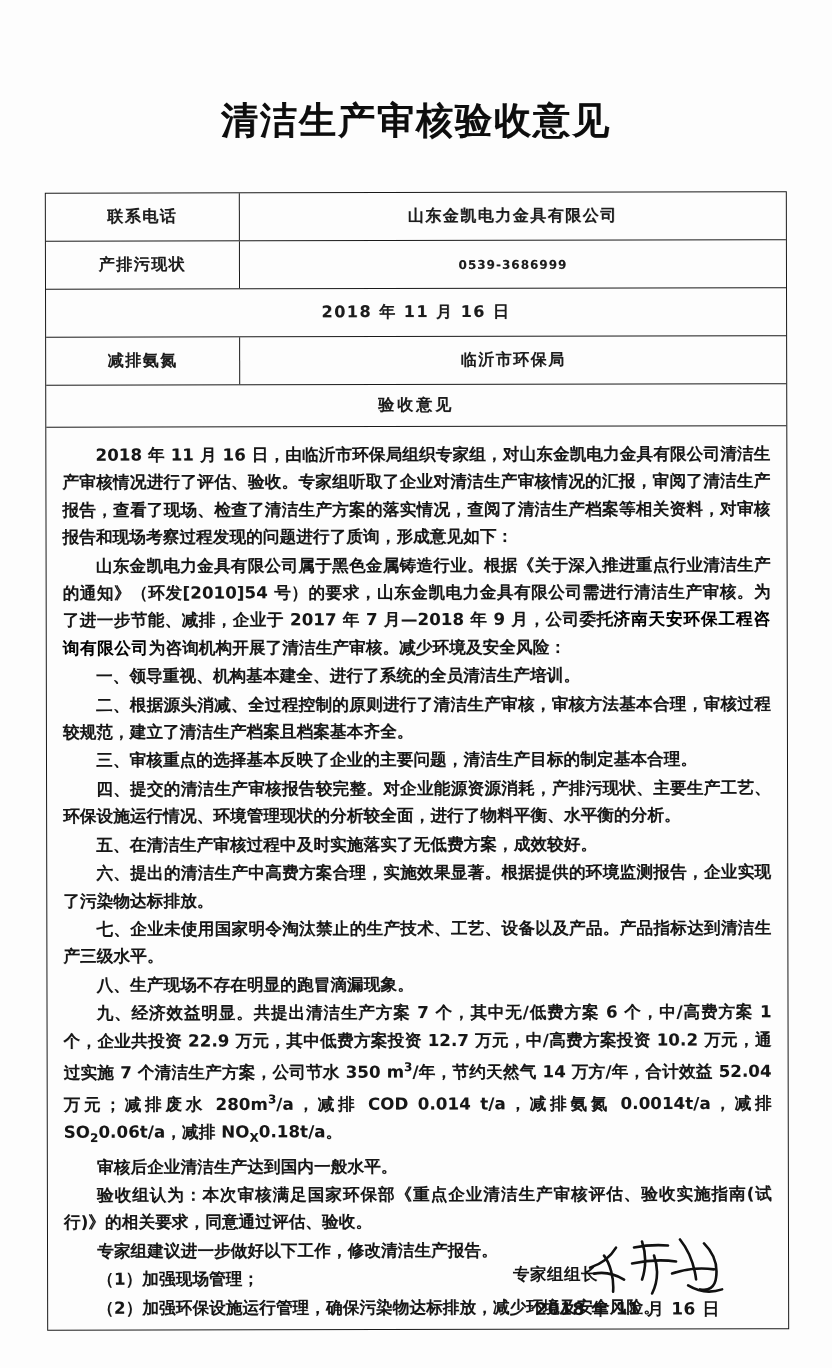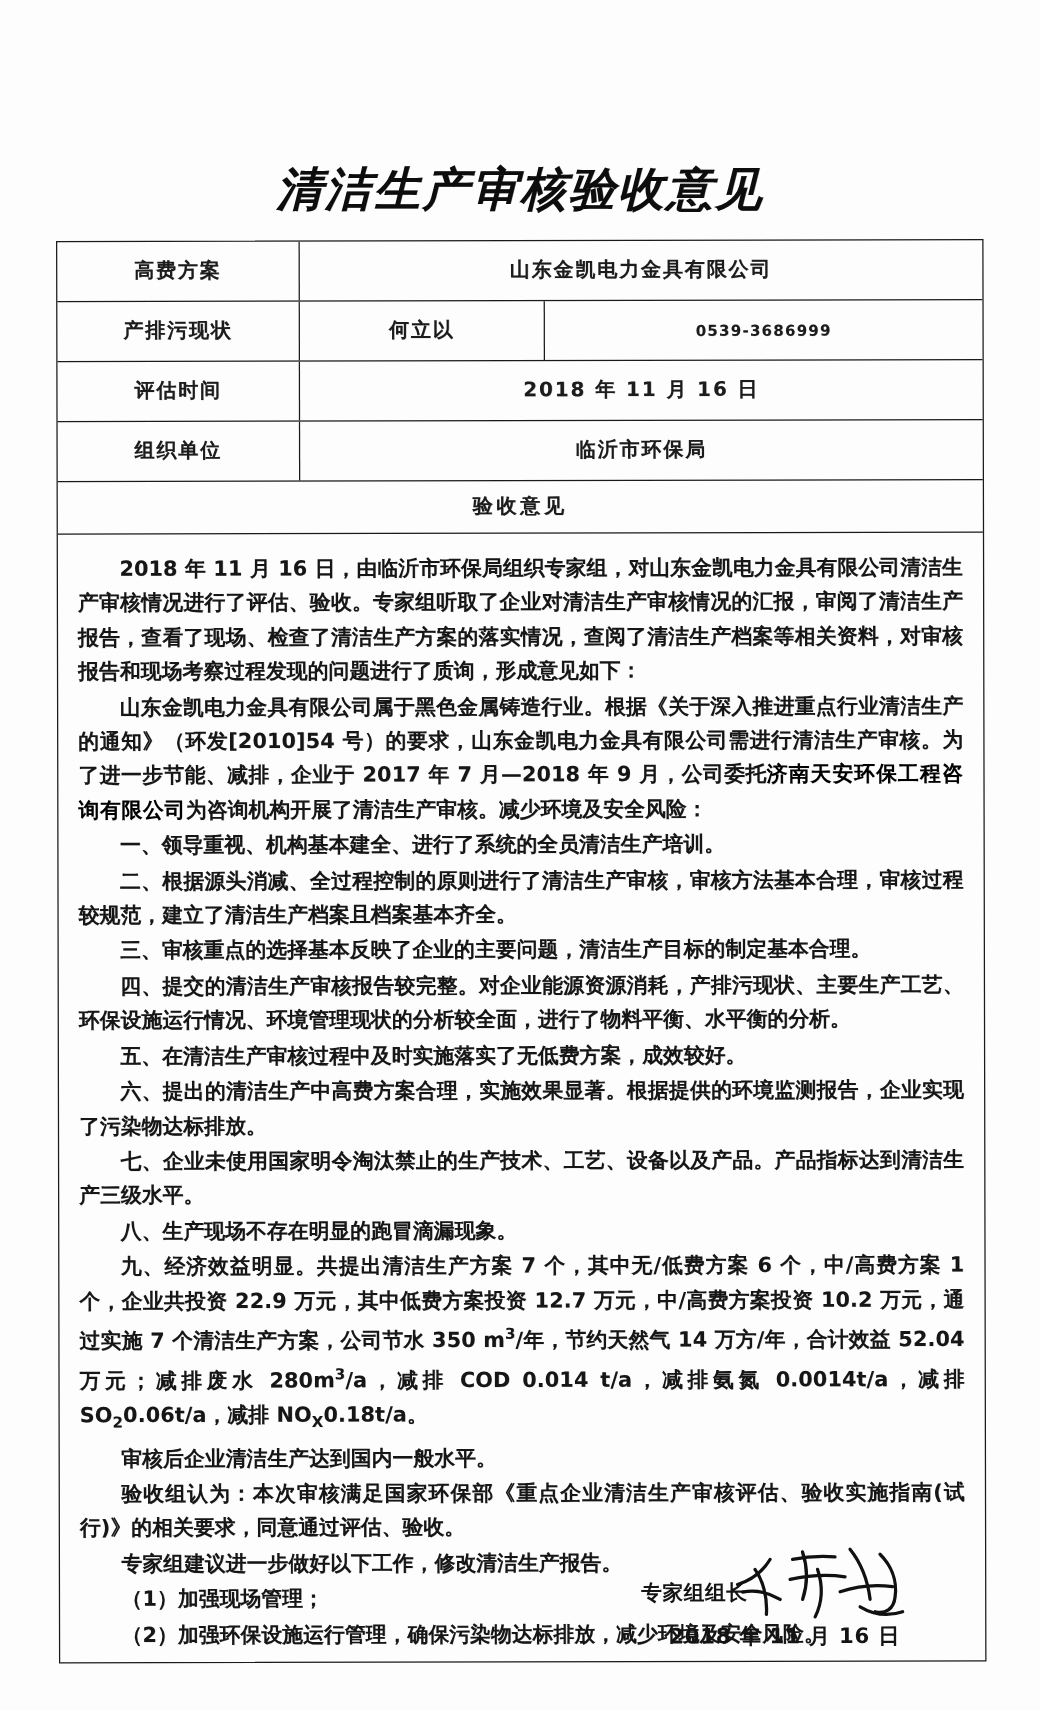--- a/index.html
+++ b/index.html
@@ -19,31 +19,30 @@
   
   #page {
     position: absolute;
     inset: 0;
     background: #fdfdfd;
   }
 
   
   #doc-title {
     position: absolute;
-    top: 127px;
+    top: 96px;
     left: 0;
     width: 832px;
     text-align: center;
     font-size: 37px;
     font-weight: bold;
     letter-spacing: 2px;
     color: #0d0d0d;
     font-family: "DejaVu Sans", "Liberation Sans", sans-serif;
     text-shadow: 0.4px 0.3px 0 rgba(0,0,0,0.45);
-    font-style: italic;
   }
 
   
   #frame {
     position: absolute;
     left: 46px;
     top: 192px;
     width: 742px;
     height: 1138px;
     border: 1.6px solid #1a1a1a;
@@ -158,37 +157,35 @@
 </head>
 <body>
 
 <div id="page">
 
   <div id="doc-title">清洁生产审核验收意见</div>
 
   <div id="frame">
 
     <div class="row row-1">
-      <div class="cell label-cell">高费方案</div>
+      <div class="cell label-cell">联系电话</div>
       <div class="cell wide-cell">山东金凯电力金具有限公司</div>
     </div>
 
     <div class="row row-2">
       <div class="cell label-cell">产排污现状</div>
-      <div class="cell contact-name">何立以</div>
       <div class="cell phone-value">0539-3686999</div>
     </div>
 
     <div class="row row-3">
-      <div class="cell label-cell">评估时间</div>
       <div class="cell wide-cell">2018 年 11 月 16 日</div>
     </div>
 
     <div class="row row-4">
-      <div class="cell label-cell">组织单位</div>
+      <div class="cell label-cell">减排氨氮</div>
       <div class="cell wide-cell">临沂市环保局</div>
     </div>
 
     <div class="row row-head">
       <div class="cell wide-cell opinion-head">验收意见</div>
     </div>
 
     <div id="body-area">
 
       <p class="para indent">2018 年 11 月 16 日，由临沂市环保局组织专家组，对山东金凯电力金具有限公司清洁生产审核情况进行了评估、验收。专家组听取了企业对清洁生产审核情况的汇报，审阅了清洁生产报告，查看了现场、检查了清洁生产方案的落实情况，查阅了清洁生产档案等相关资料，对审核报告和现场考察过程发现的问题进行了质询，形成意见如下：</p>

